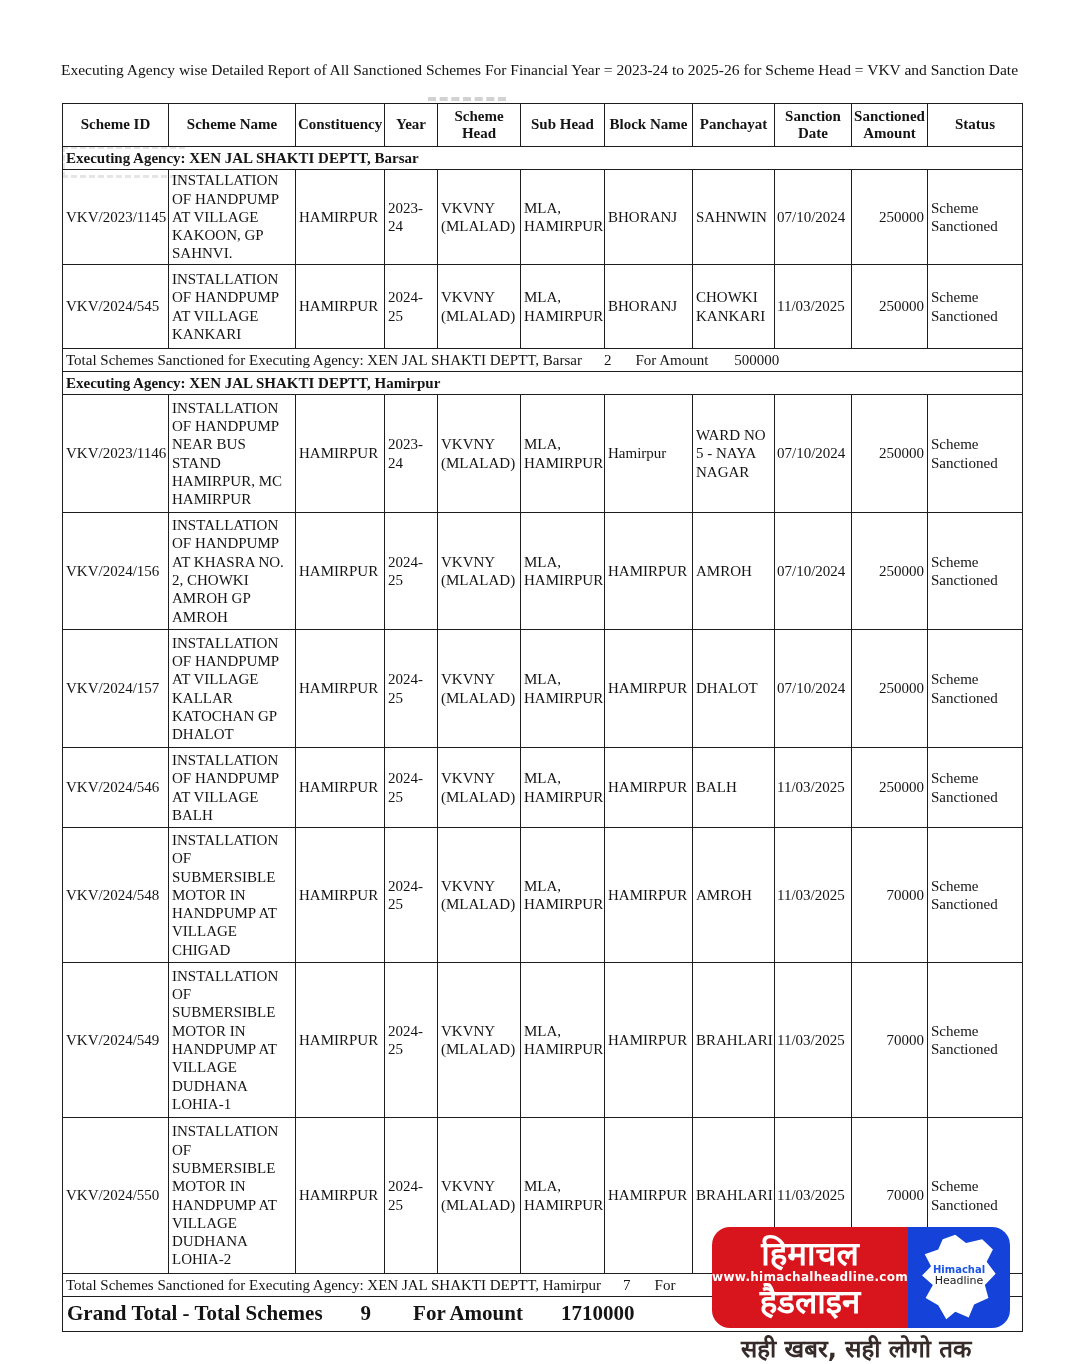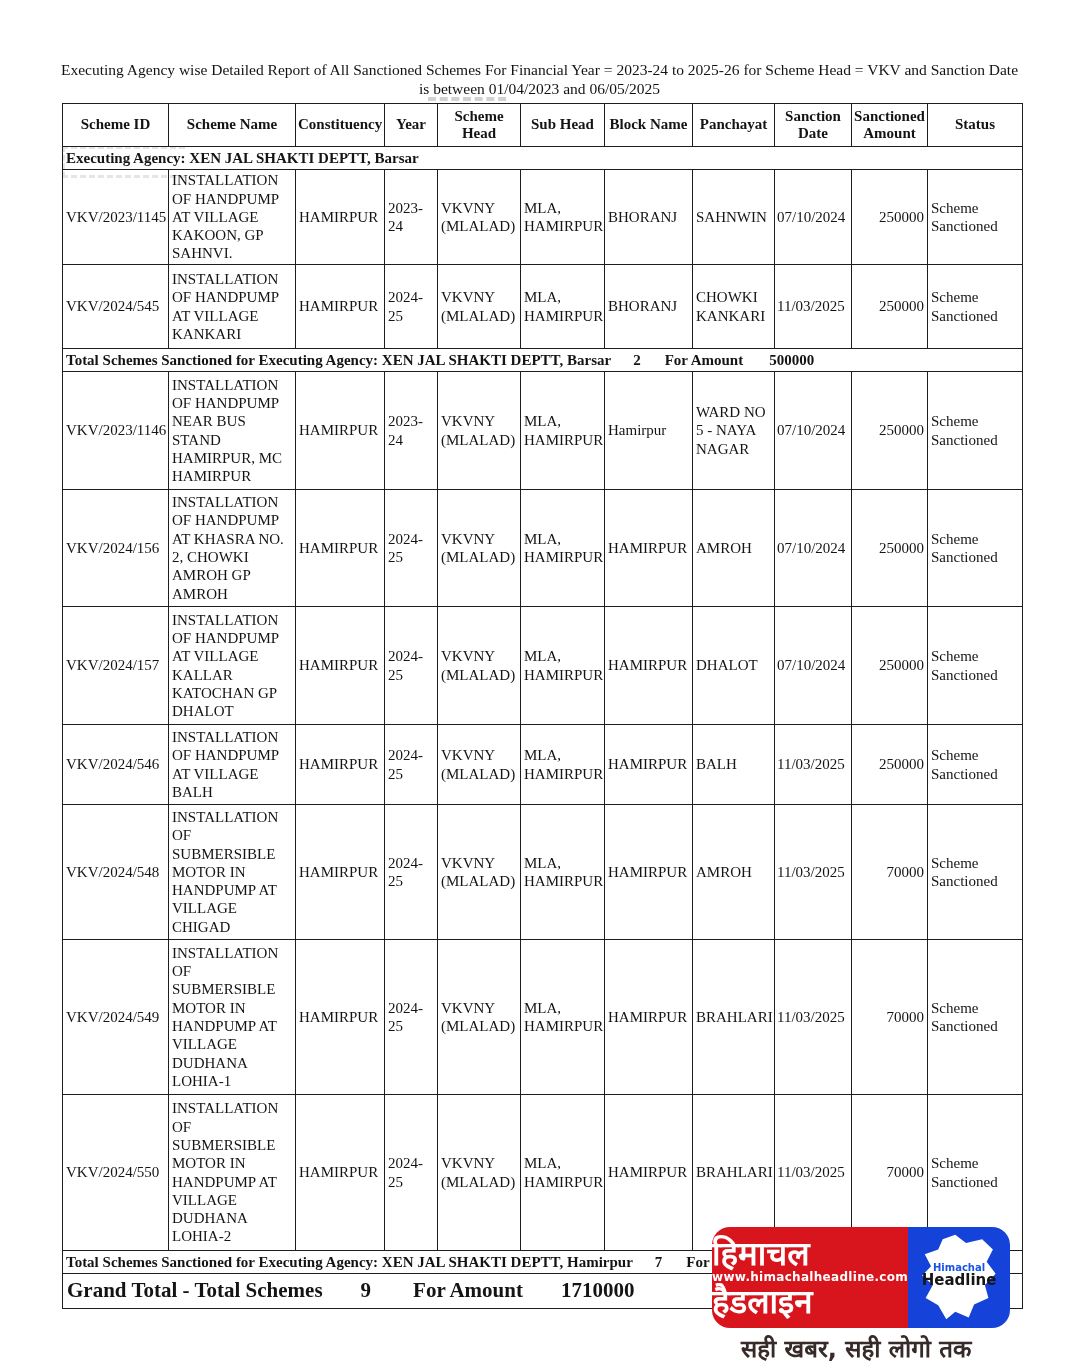--- a/index.html
+++ b/index.html
@@ -15,50 +15,49 @@
   .artifact-2{left:62px;top:146px;width:120px;height:26px;border:3px dashed #cccccc;border-right:none;opacity:.5;}
 
   table.report{position:absolute;left:62px;top:103px;width:960px;
                border-collapse:collapse;table-layout:fixed;font-size:15px;}
   .report th,.report td{border:1.6px solid #1d1d1d;padding:1px 3px;vertical-align:middle;overflow:hidden;}
   .report th{font-weight:bold;text-align:center;height:40px;line-height:1.15;padding:1px 2px;}
   .report td{line-height:1.22;}
   td.col-amount{text-align:right;white-space:nowrap;}
   td.col-date{white-space:nowrap;padding:1px 2px;}
   td.group-cell{font-weight:bold;height:20px;}
-  td.total-cell{font-weight:bold;height:20px;}
+  td.total-cell{font-weight:normal;height:20px;}
   .t-count{margin-left:22px;} .t-al{margin-left:24px;} .t-amount{margin-left:26px;}
   tr.grand td{font-size:21px;font-weight:bold;height:30px;padding:2px 4px;}
   .g-count{margin-left:38px;} .g-al{margin-left:42px;} .g-amount{margin-left:38px;margin-top:40px;}
 
   
   .logo{position:absolute;left:712px;top:1227px;width:298px;height:101px;
         border-radius:18px;overflow:hidden;display:flex;
         font-family:"DejaVu Sans",sans-serif;}
-  .logo-red{flex:0 0 61%;color:#ffffff;text-align:left;display:flex;flex-direction:column;
+  .logo-red{flex:0 0 61%;color:#ffffff;text-align:center;display:flex;flex-direction:column;
             justify-content:center;}
   .logo-hindi1{font-size:33px;font-weight:bold;line-height:1.02;}
   .logo-site{font-size:12px;line-height:1.2;letter-spacing:.3px;font-weight:bold;}
   .logo-hindi2{font-size:33px;font-weight:bold;line-height:1.02;}
   .logo-blue{flex:1;position:relative;}
   .logo-map{position:absolute;left:6%;top:4%;width:88%;height:92%;}
   .map-text{position:absolute;top:50%;left:50%;transform:translate(-50%,-58%);text-align:center;line-height:1.05;}
   .map-line1{color:#1a53e8;font-weight:bold;font-size:10px;}
-  .map-line2{color:#161616;font-weight:bold;font-size:15px;}
+  .map-line2{color:#161616;font-weight:normal;font-size:11px;}
   .tagline{position:absolute;left:741px;top:1331px;font-size:24px;font-weight:bold;
            color:#362b28;font-family:"DejaVu Sans",sans-serif;}
 </style>
 </head>
 <body>
 
 <div class="page">
 
   <div class="title">
     <div>Executing Agency wise Detailed Report of All Sanctioned Schemes For Financial Year = 2023-24 to 2025-26 for Scheme Head = VKV and Sanction Date</div>
-    <div>is between 01/04/2023 and 06/05/2025</div>
   </div>
 
   <div class="artifact artifact-1"></div>
   <div class="artifact artifact-2"></div>
 
   <table class="report">
     <colgroup>
       <col style="width:106px">
         <col style="width:127px">
         <col style="width:89px">
@@ -111,20 +110,23 @@
           <td class="col-head">VKVNY (MLALAD)</td>
           <td class="col-sub_head">MLA, HAMIRPUR</td>
           <td class="col-block">BHORANJ</td>
           <td class="col-panchayat">CHOWKI KANKARI</td>
           <td class="col-date">11/03/2025</td>
           <td class="col-amount">250000</td>
           <td class="col-status">Scheme Sanctioned</td>
         </tr>
         <tr>
           <td colspan="11" class="total-cell"><span>Total Schemes Sanctioned for Executing Agency: XEN JAL SHAKTI DEPTT, Barsar</span><span class="t-count">2</span><span class="t-al">For Amount</span><span class="t-amount">500000</span></td>
+        </tr>
+        <tr>
+          <td colspan="11" class="group-cell">Executing Agency: XEN JAL SHAKTI DEPTT, Hamirpur</td>
         </tr>
         <tr style="height: 118px;">
           <td class="col-id">VKV/2023/1146</td>
           <td class="col-name">INSTALLATION OF HANDPUMP NEAR BUS STAND HAMIRPUR, MC HAMIRPUR</td>
           <td class="col-constituency">HAMIRPUR</td>
           <td class="col-year">2023-24</td>
           <td class="col-head">VKVNY (MLALAD)</td>
           <td class="col-sub_head">MLA, HAMIRPUR</td>
           <td class="col-block">Hamirpur</td>
           <td class="col-panchayat">WARD NO 5 - NAYA NAGAR</td>

